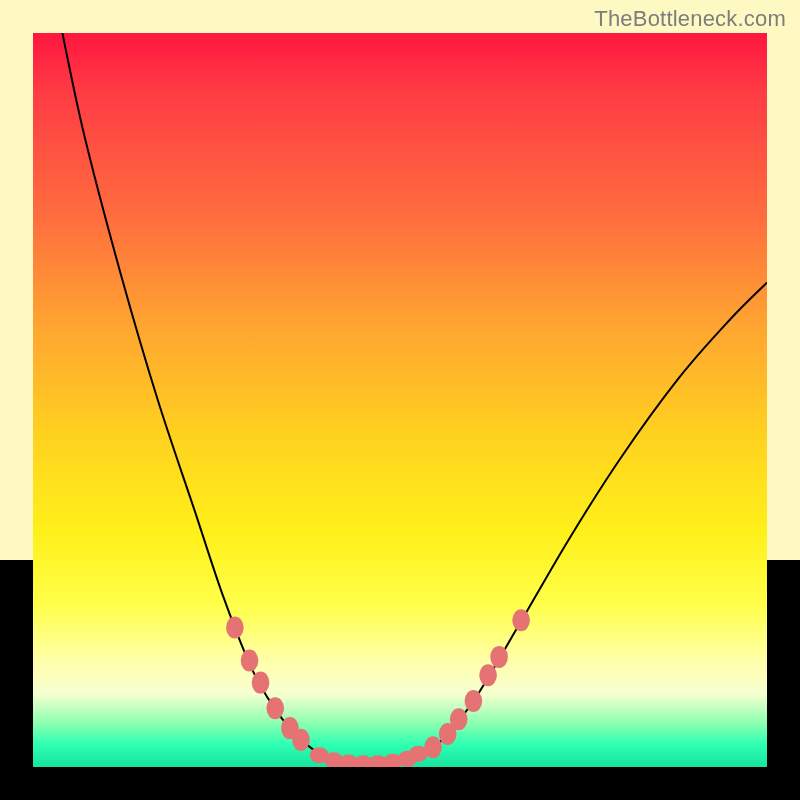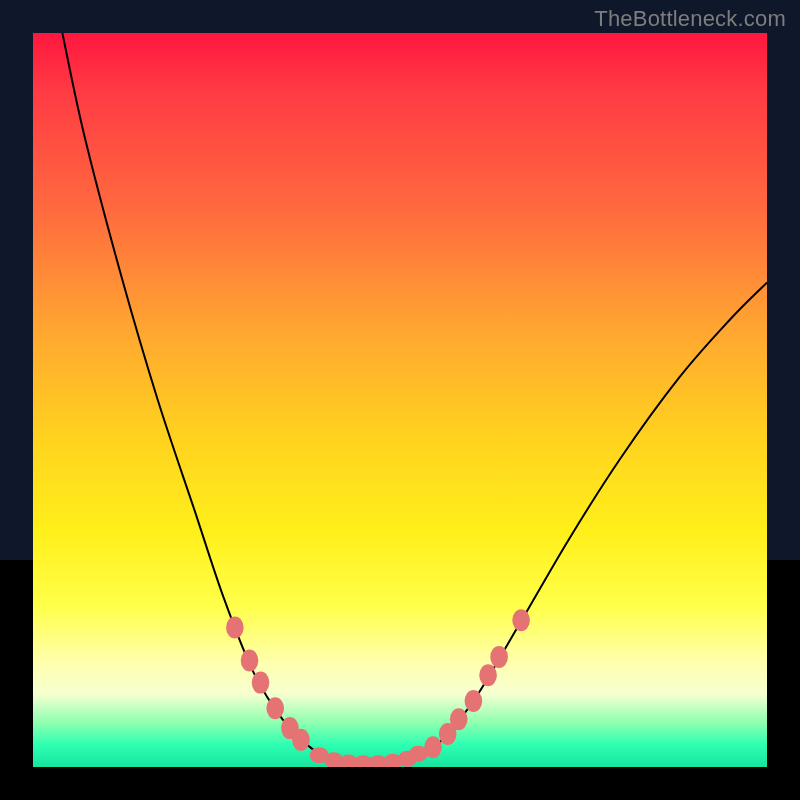--- a/index.html
+++ b/index.html
@@ -10,21 +10,21 @@
     overflow: hidden;
     background: #000;
     font-family: Arial, Helvetica, sans-serif;
   }
   .frame {
     position: absolute;
     left: 0;
     top: 0;
     width: 800px;
     height: 560px;
-    background: #0f172a;
+    background: #fef9c3;
   }
   .plot {
     position: absolute;
     left: 33px;
     top: 33px;
     width: 734px;
     height: 734px;
     
     background: linear-gradient(
       to bottom,

